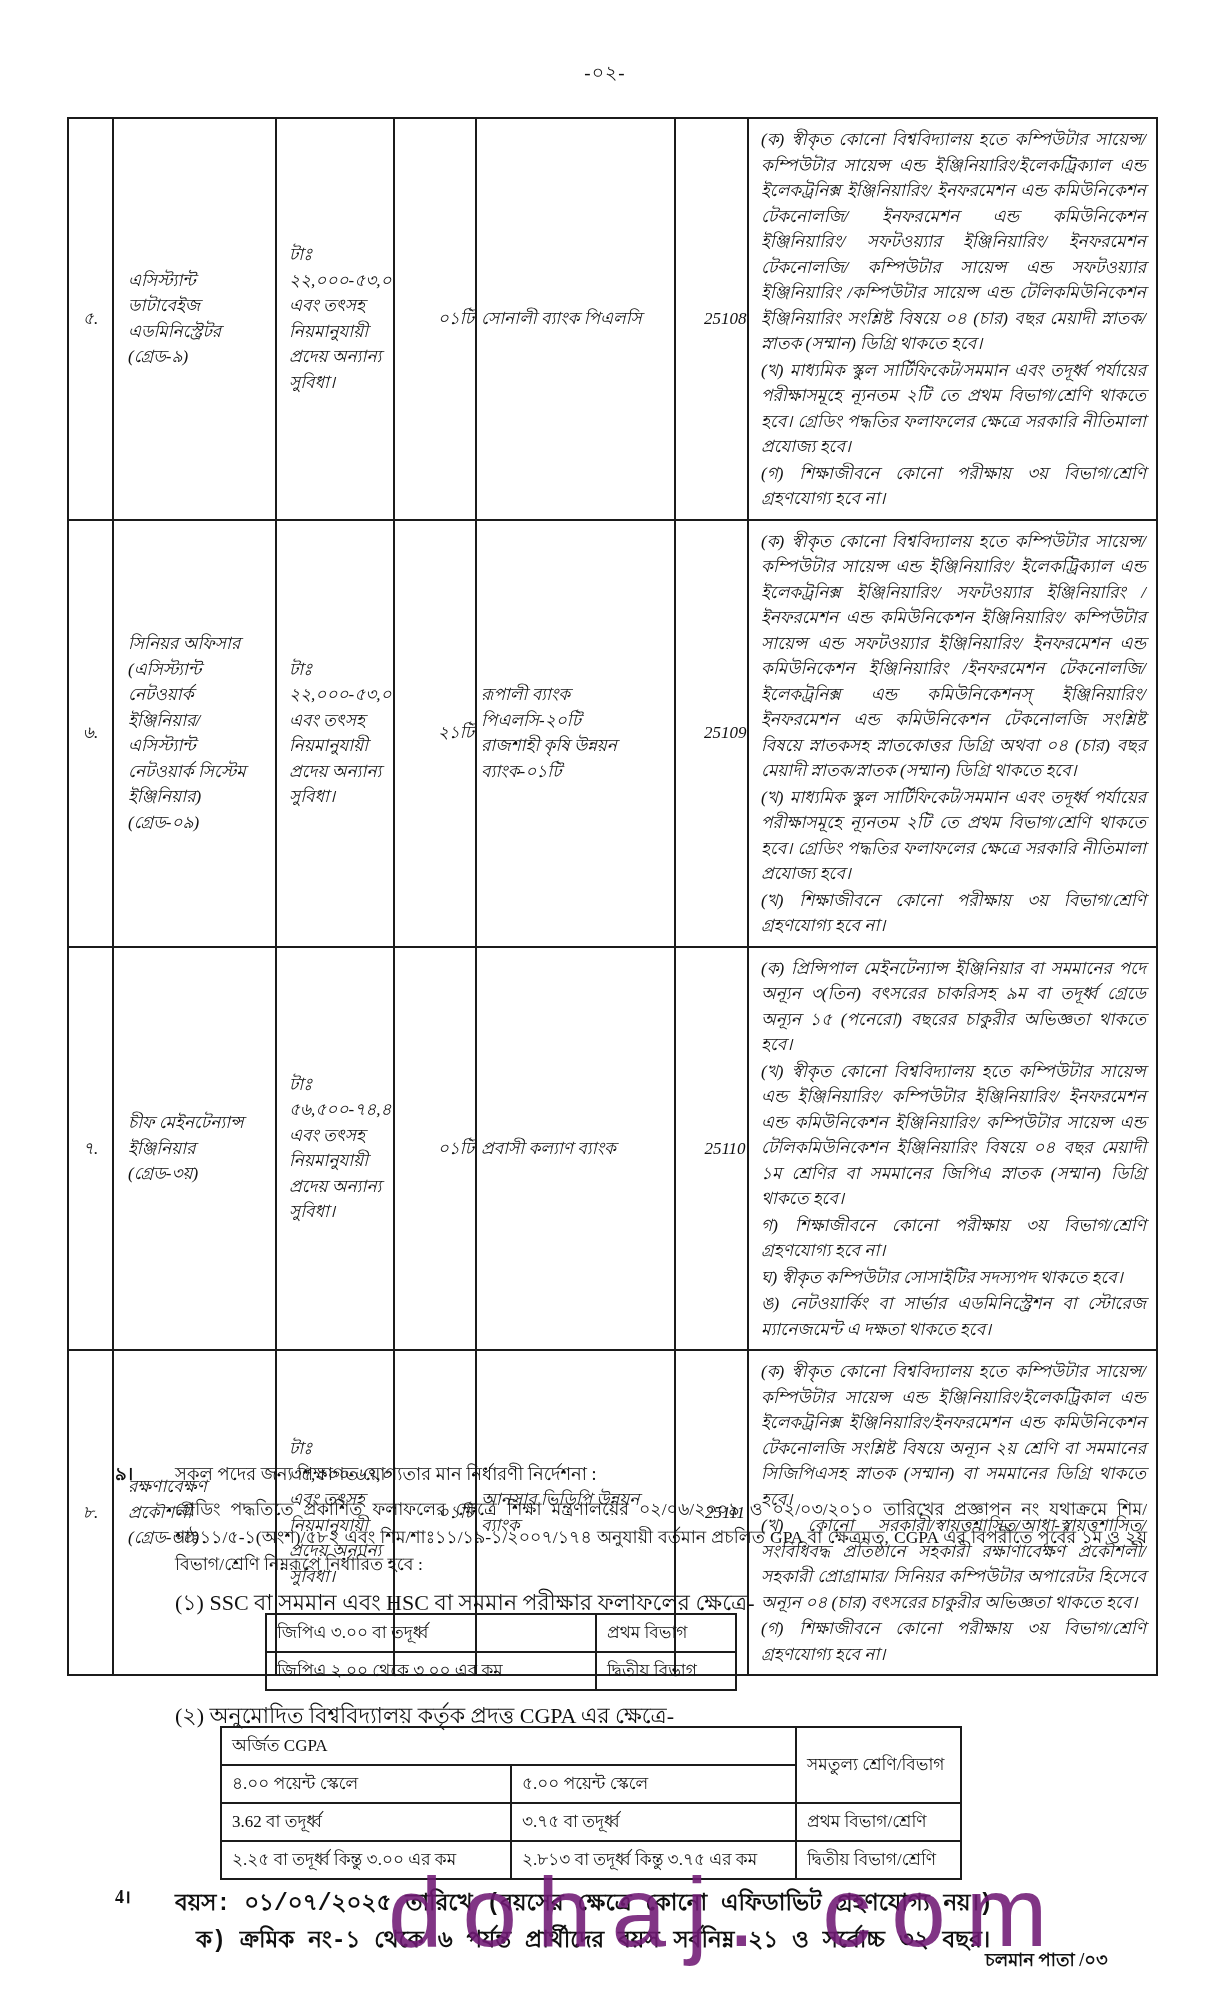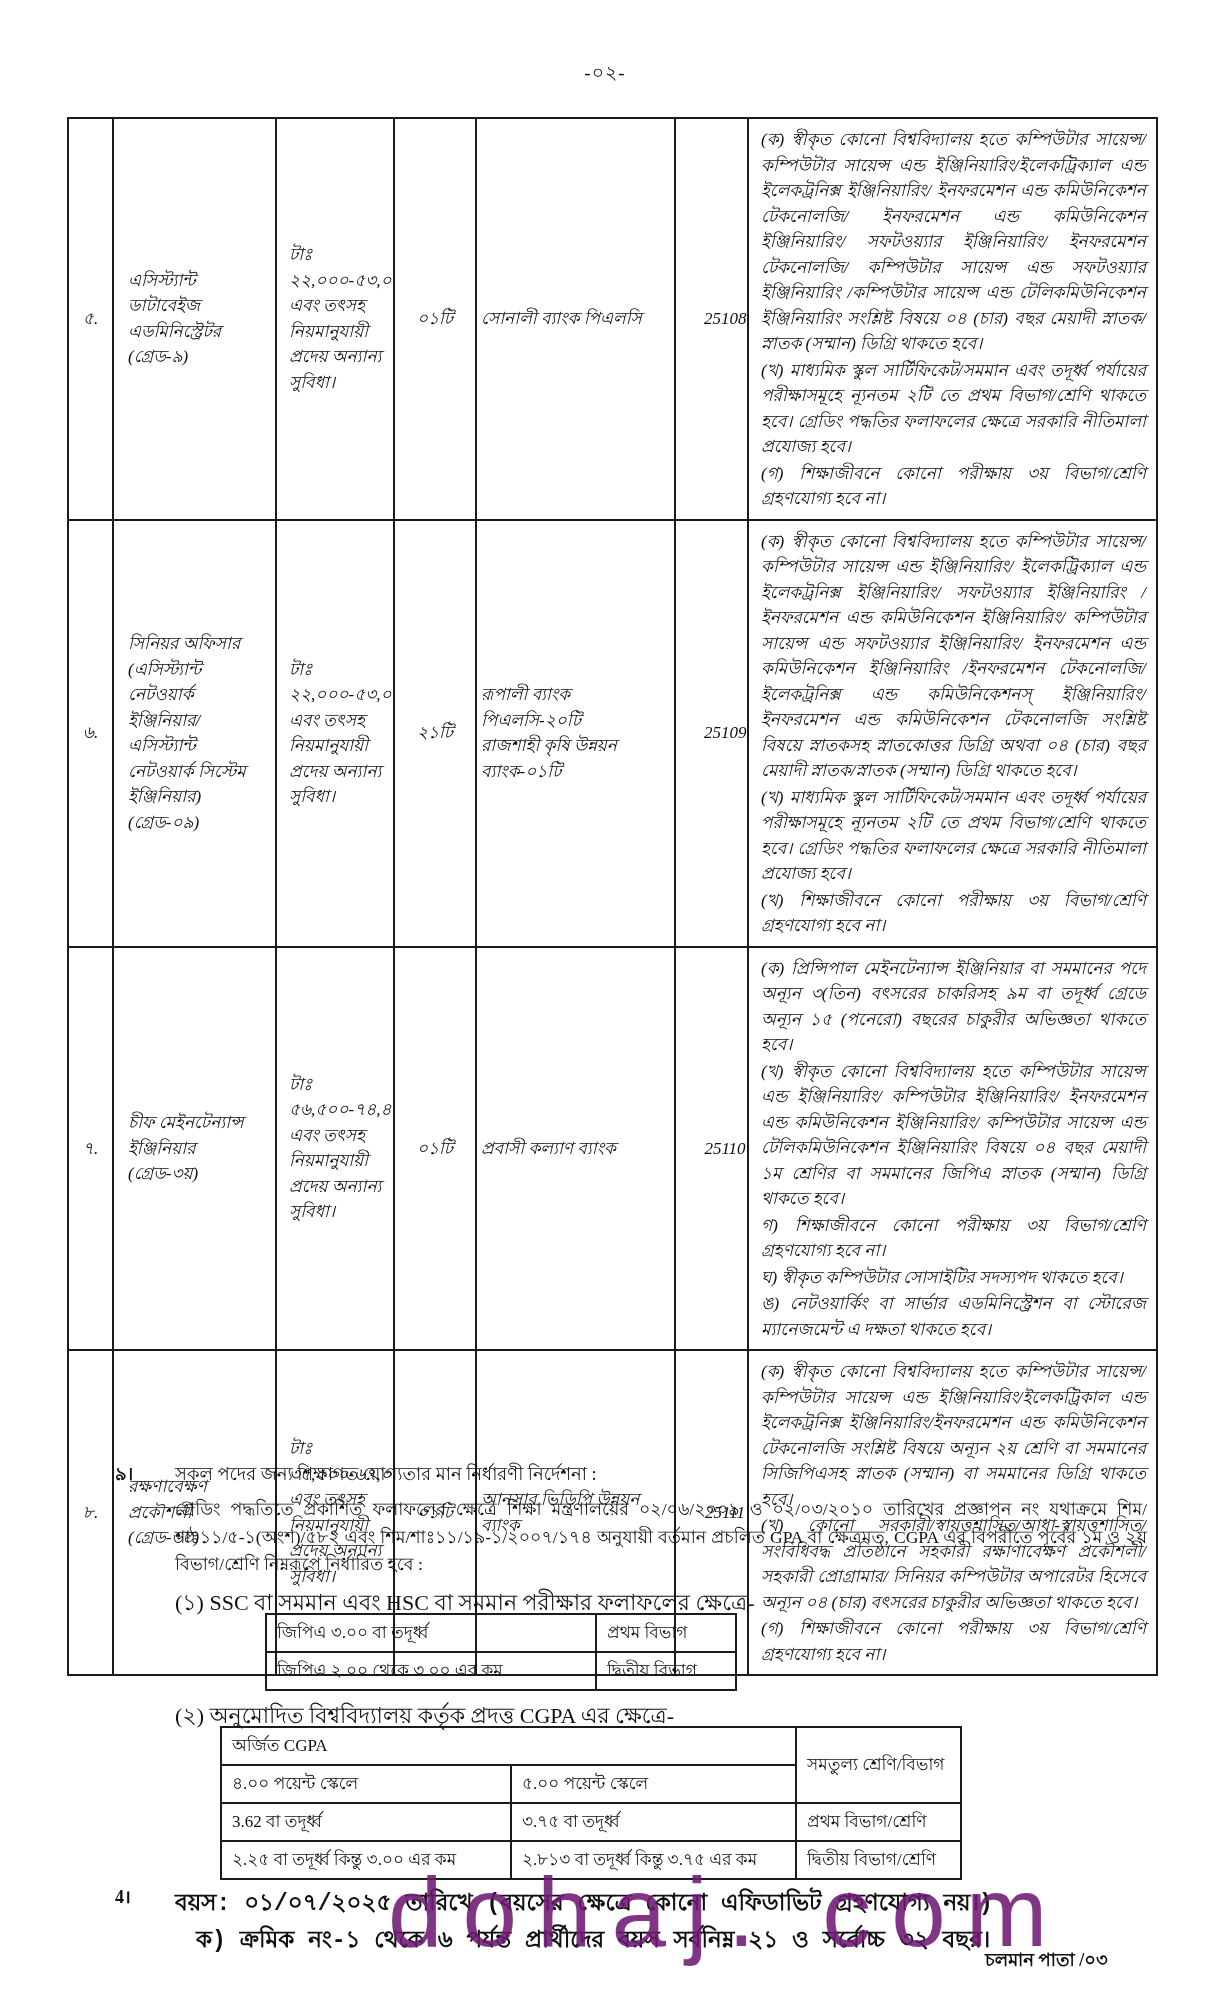--- a/index.html
+++ b/index.html
@@ -11,21 +11,21 @@
   }
   .abs{position:absolute;}
   .page-number{top:58px;left:0;width:100%;text-align:center;font-size:19px;letter-spacing:1px;}
 
   
   table.job{border-collapse:collapse;table-layout:fixed;left:67px;top:117px;width:1089px;}
   table.job td{border:2px solid #1b1b1b;vertical-align:middle;font-size:17px;line-height:1.5;overflow:hidden;font-style:italic;}
   td.c-serial{text-align:center;font-size:18px;}
   td.c-pos{padding:4px 24px 4px 14px;}
   td.c-sal{padding:4px 6px 4px 12px;font-size:16.5px;}
-  td.c-posts{text-align:center;}
+  td.c-posts{text-align:right;}
   td.c-bank{padding:4px 6px 4px 4px;}
   td.c-code{text-align:center;font-size:21px;font-family:"Liberation Serif",serif;padding-left:28px;}
   td.c-qual{vertical-align:top;padding:8px 10px 6px 12px;text-align:justify;font-size:16.5px;line-height:1.47;}
   td.c-qual p{margin:0 0 1px 0;}
   td.c-bank p{margin:0;}
 
   
   .sec-num{font-weight:bold;font-size:18px;}
   .sec-head{font-weight:normal;font-size:18px;}
   .para{width:972px;text-align:justify;font-size:17.5px;line-height:1.58;}

